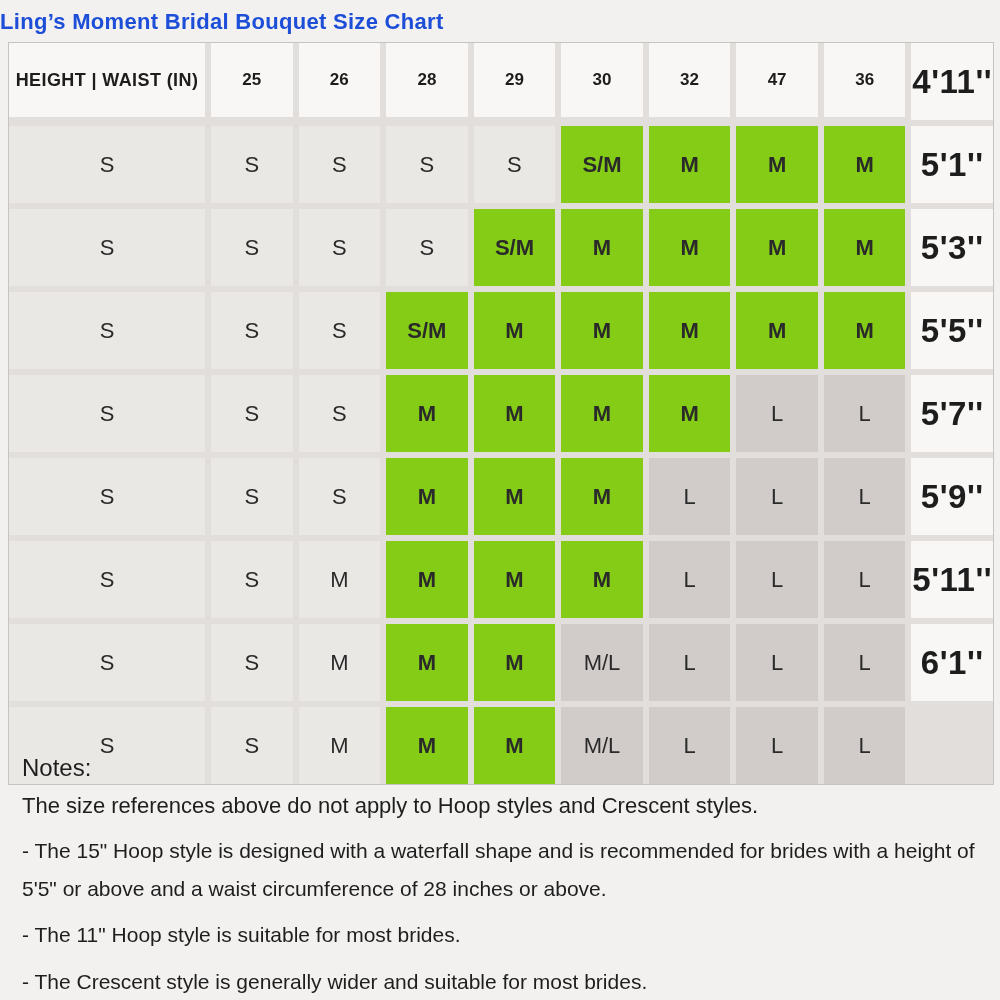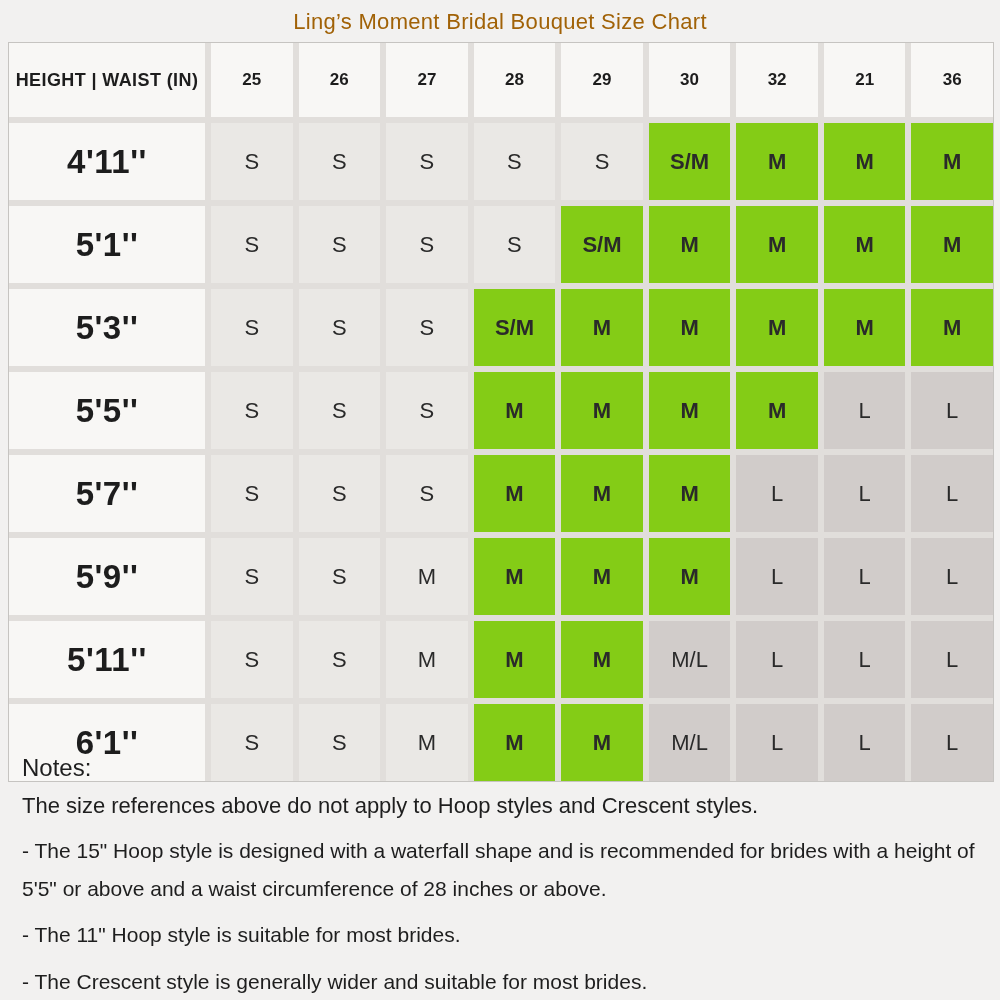--- a/index.html
+++ b/index.html
@@ -10,25 +10,25 @@
     background: #f2f1f0;
     font-family: "Liberation Sans", sans-serif;
     color: #1d1d1d;
     overflow: hidden;
   }
   .title {
     position: absolute;
     top: 9px;
     left: 0;
     width: 100%;
-    text-align: center;
+    text-align: left;
     font-size: 22px;
-    font-weight: 400;
+    font-weight: 700;
     letter-spacing: 0.3px;
-    color: #a16207;
+    color: #1d4ed8;
   }
   .size-table {
     position: absolute;
     left: 8px;
     top: 42px;
     width: 984px;
     display: grid;
     grid-template-columns: 196px repeat(9, 1fr);
     gap: 6px;
     background: #e1dedb;           
@@ -63,26 +63,25 @@
 <body>
 
 <div class="canvas">
 
   <div class="title">Ling’s Moment Bridal Bouquet Size Chart</div>
 
   <div class="size-table">
       <div class="cell corner">HEIGHT | WAIST (IN)</div>
       <div class="cell colhead">25</div>
       <div class="cell colhead">26</div>
-      <div class="cell colhead">27</div>
       <div class="cell colhead">28</div>
       <div class="cell colhead">29</div>
       <div class="cell colhead">30</div>
       <div class="cell colhead">32</div>
-      <div class="cell colhead">21</div>
+      <div class="cell colhead">47</div>
       <div class="cell colhead">36</div>
       <div class="cell rowhead">4'11''</div>
       <div class="cell val z-s">S</div>
       <div class="cell val z-s">S</div>
       <div class="cell val z-s">S</div>
       <div class="cell val z-s">S</div>
       <div class="cell val z-s">S</div>
       <div class="cell val z-m">S/M</div>
       <div class="cell val z-m">M</div>
       <div class="cell val z-m">M</div>

